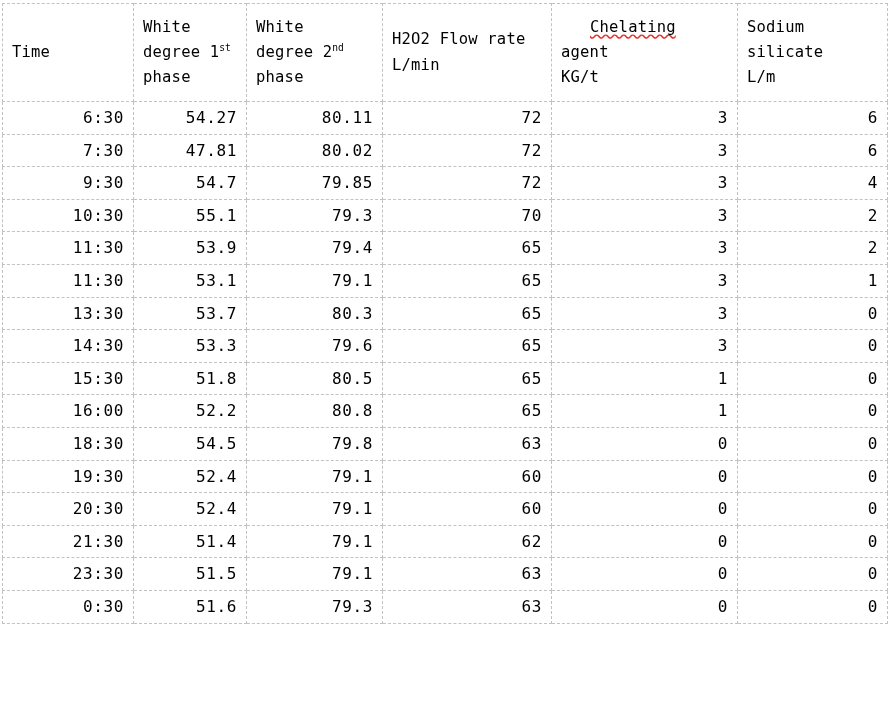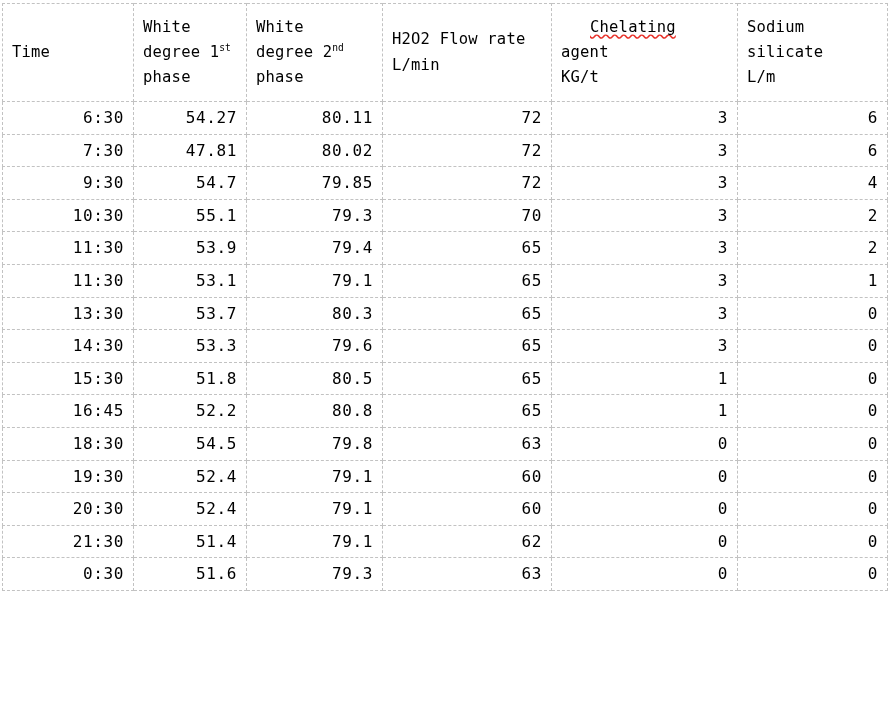--- a/index.html
+++ b/index.html
@@ -204,21 +204,21 @@
         </tr>
         <tr>
           <td>15:30</td>
           <td>51.8</td>
           <td>80.5</td>
           <td>65</td>
           <td>1</td>
           <td>0</td>
         </tr>
         <tr>
-          <td>16:45</td>
+          <td>16:00</td>
           <td>52.2</td>
           <td>80.8</td>
           <td>65</td>
           <td>1</td>
           <td>0</td>
         </tr>
         <tr>
           <td>18:30</td>
           <td>54.5</td>
           <td>79.8</td>
@@ -244,20 +244,28 @@
         </tr>
         <tr>
           <td>21:30</td>
           <td>51.4</td>
           <td>79.1</td>
           <td>62</td>
           <td>0</td>
           <td>0</td>
         </tr>
         <tr>
+          <td>23:30</td>
+          <td>51.5</td>
+          <td>79.1</td>
+          <td>63</td>
+          <td>0</td>
+          <td>0</td>
+        </tr>
+        <tr>
           <td>0:30</td>
           <td>51.6</td>
           <td>79.3</td>
           <td>63</td>
           <td>0</td>
           <td>0</td>
         </tr>
       </tbody>
   </table>
 

